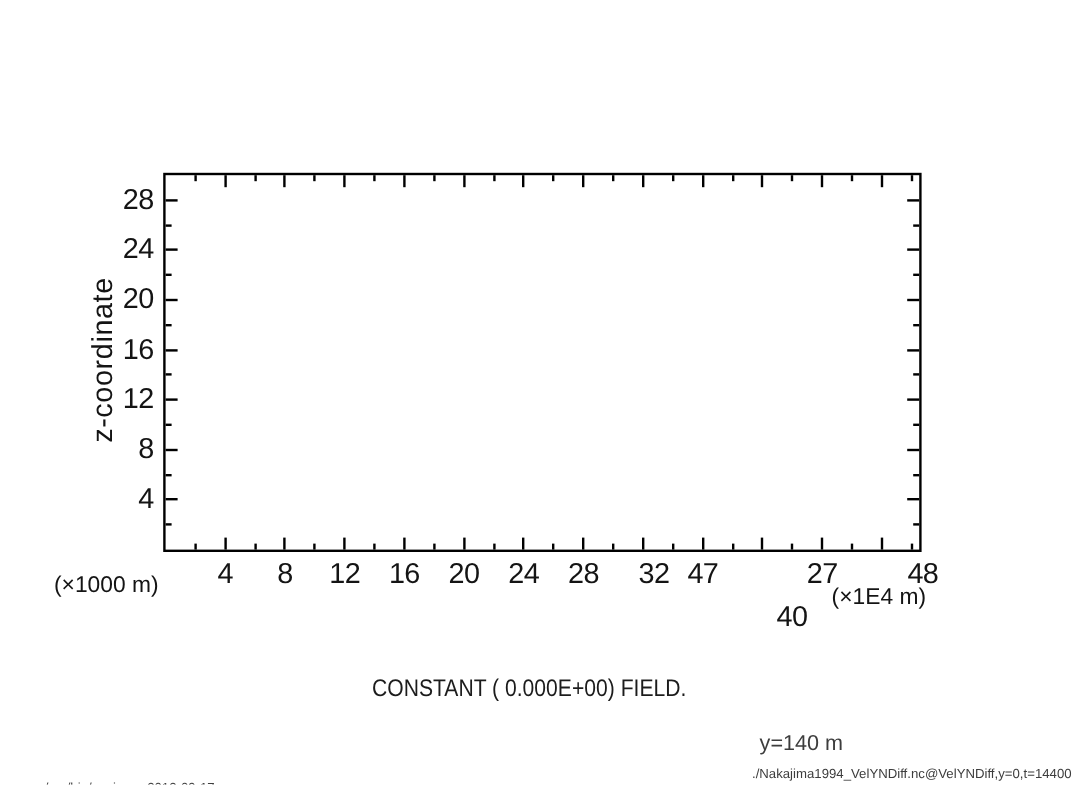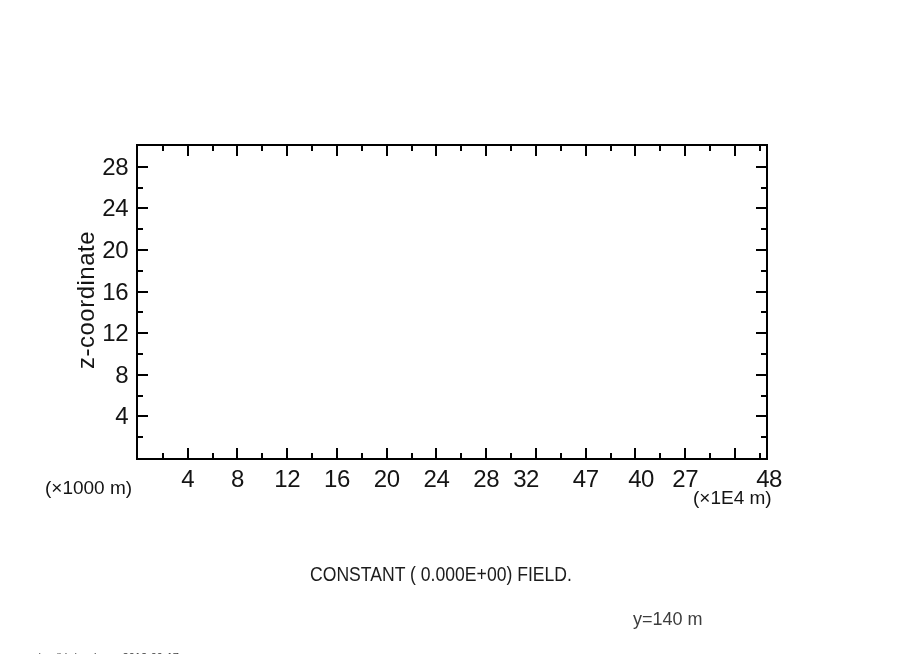--- a/index.html
+++ b/index.html
@@ -148,23 +148,23 @@
   <div class="y-axis-title">z-coordinate</div>
 
   <div class="x-tick-labels" id="x-tick-labels">
       <span style="left: 49.7426px;">4</span>
       <span style="left: 99.4851px;">8</span>
       <span style="left: 149.228px;">12</span>
       <span style="left: 198.97px;">16</span>
       <span style="left: 248.713px;">20</span>
       <span style="left: 298.455px;">24</span>
       <span style="left: 348.198px;">28</span>
-      <span style="left: 388px;">32</span>
+      <span style="left: 407px;">32</span>
       <span style="left: 447.683px;">47</span>
-      <span style="left: 503px;">40</span>
+      <span style="left: 522px; margin-top: 36px;">40</span>
       <span style="left: 547.168px;">27</span>
       <span style="left: 631px;">48</span>
     </div>
   <div class="y-tick-labels" id="y-tick-labels">
       <span style="top: 256.4px;">4</span>
       <span style="top: 214.8px;">8</span>
       <span style="top: 173.2px;">12</span>
       <span style="top: 131.6px;">16</span>
       <span style="top: 90px;">20</span>
       <span style="top: 48.4px;">24</span>
@@ -179,14 +179,15 @@
 
   <div class="slice-annotation">
     <div>y=140 m</div>
     
   </div>
 
   <div class="footer-left">
     <span>/usr/bin/gpview</span><span class="date">2012-09-17</span>
   </div>
 
+  <div class="footer-right">./Nakajima1994_VelYNDiff.nc@VelYNDiff,y=0,t=14400</div>
 
 </div>
 
 </body></html>

